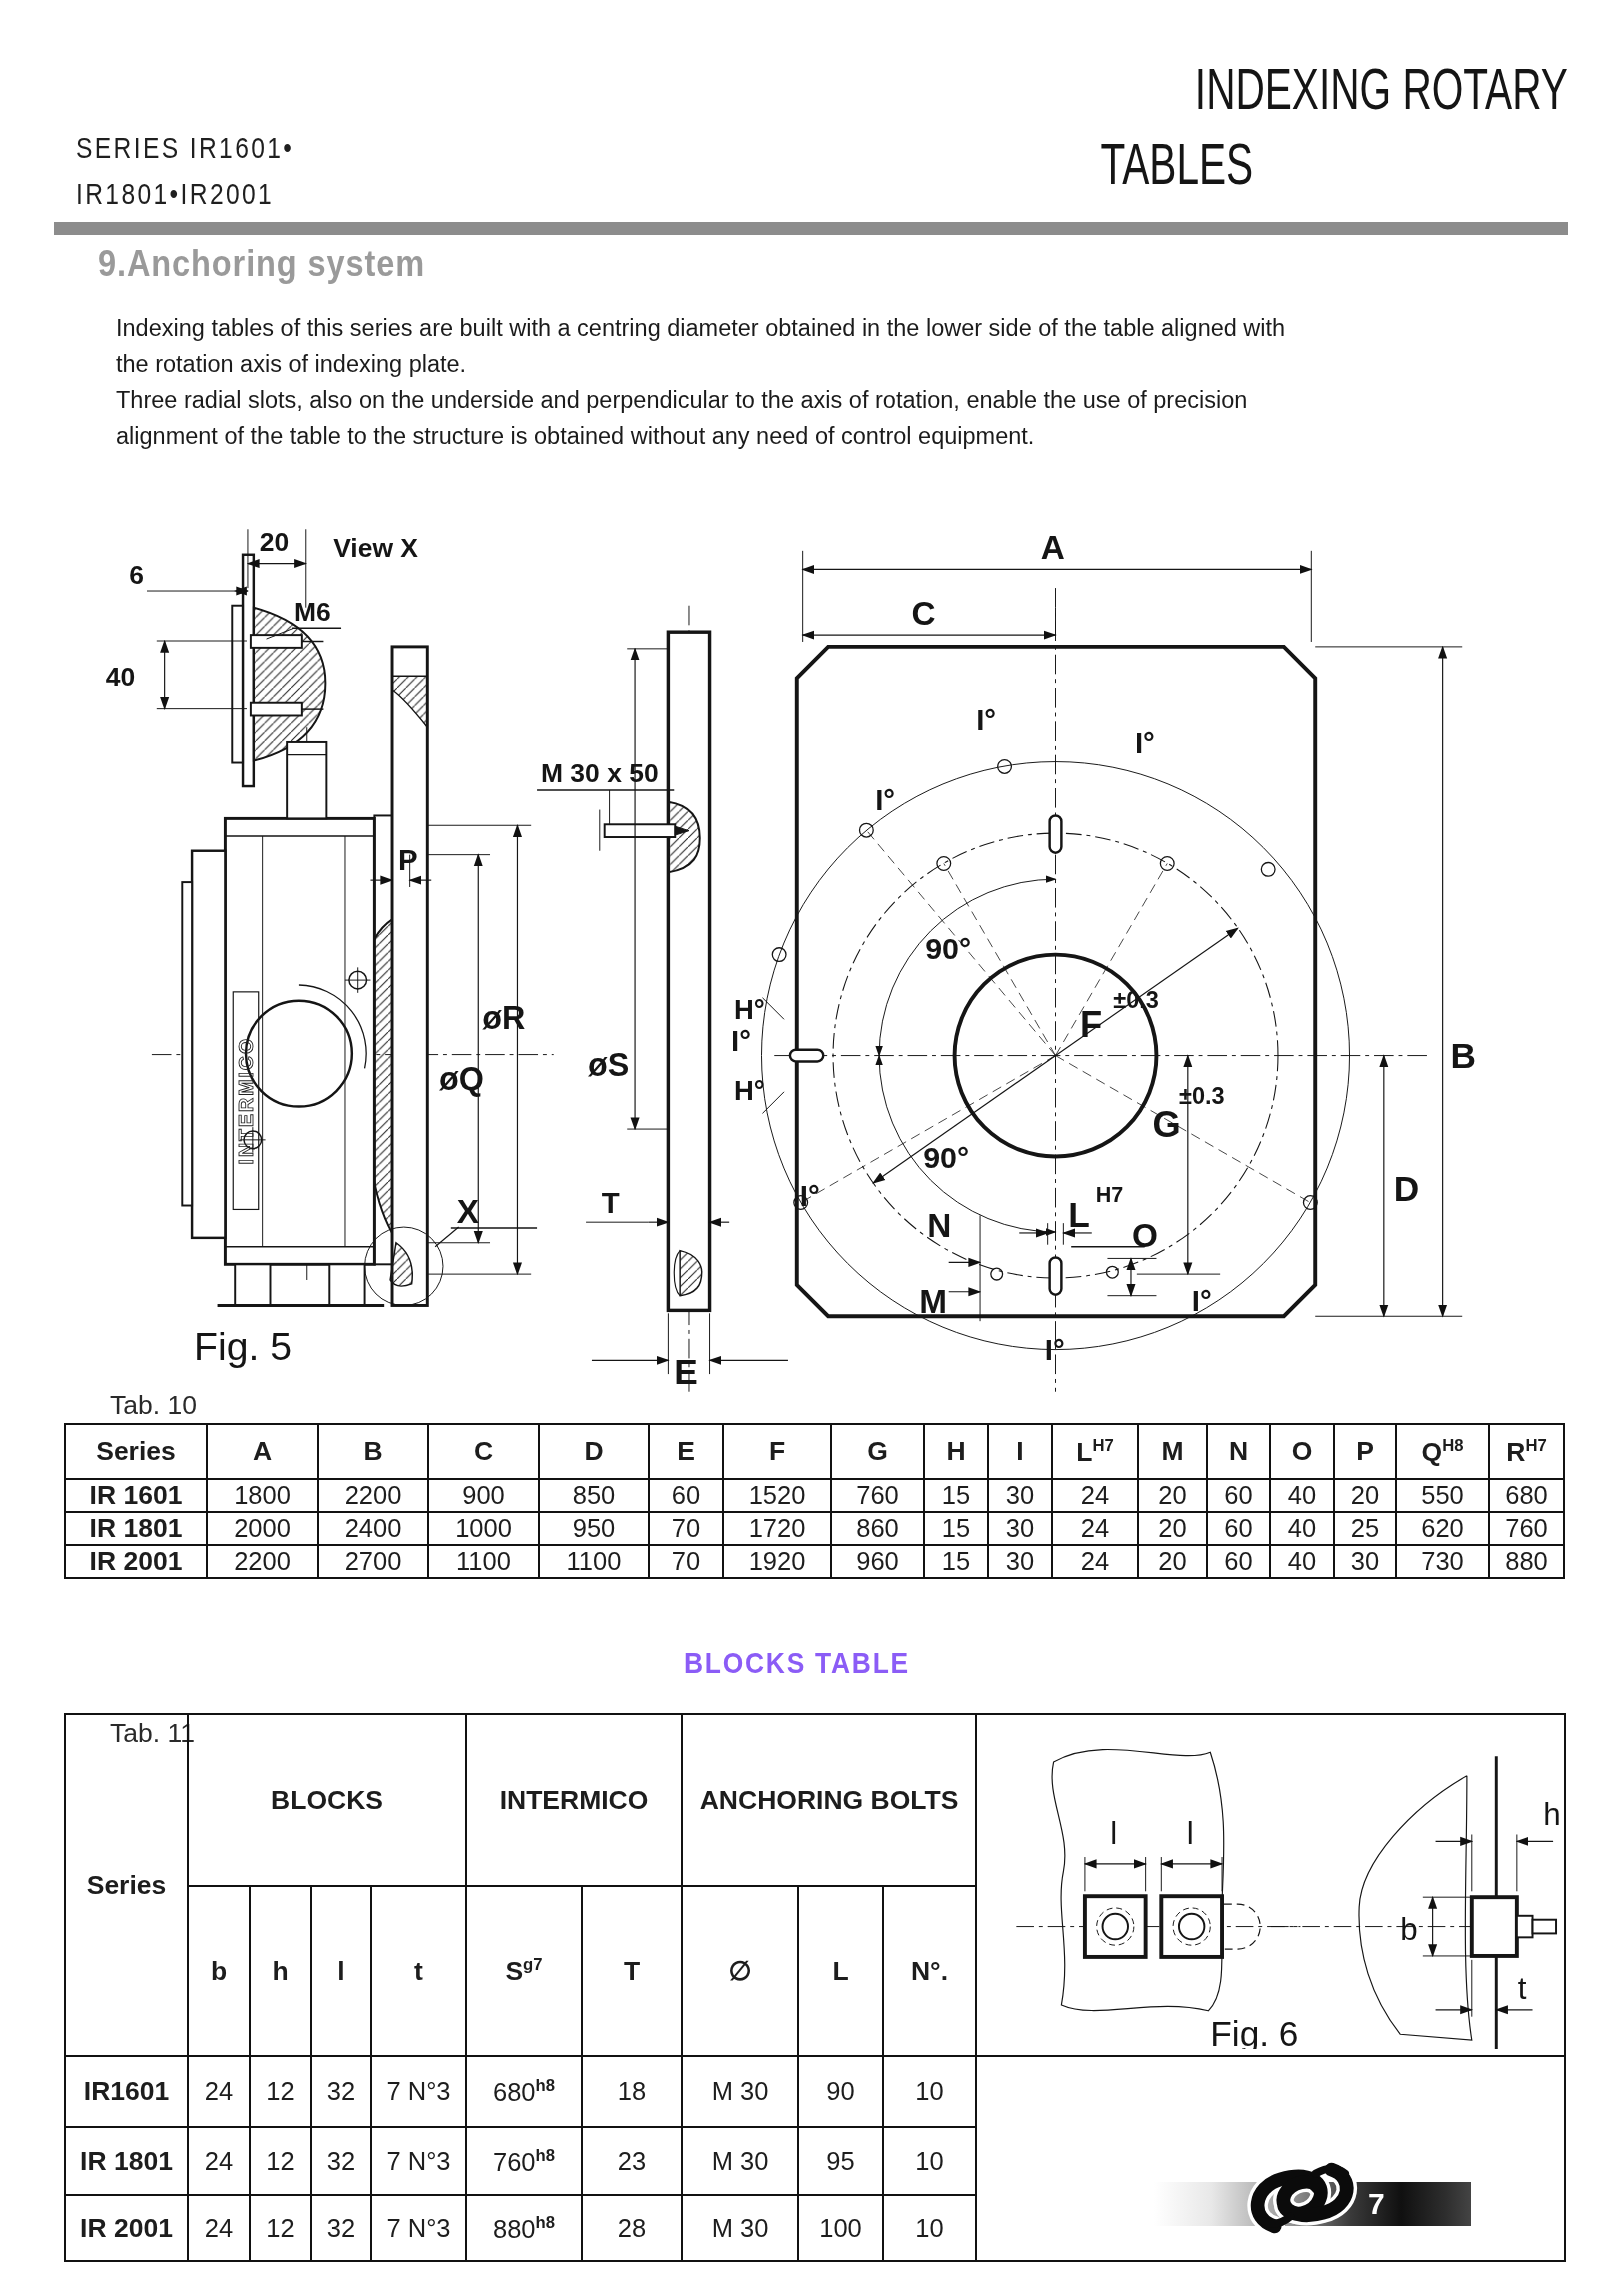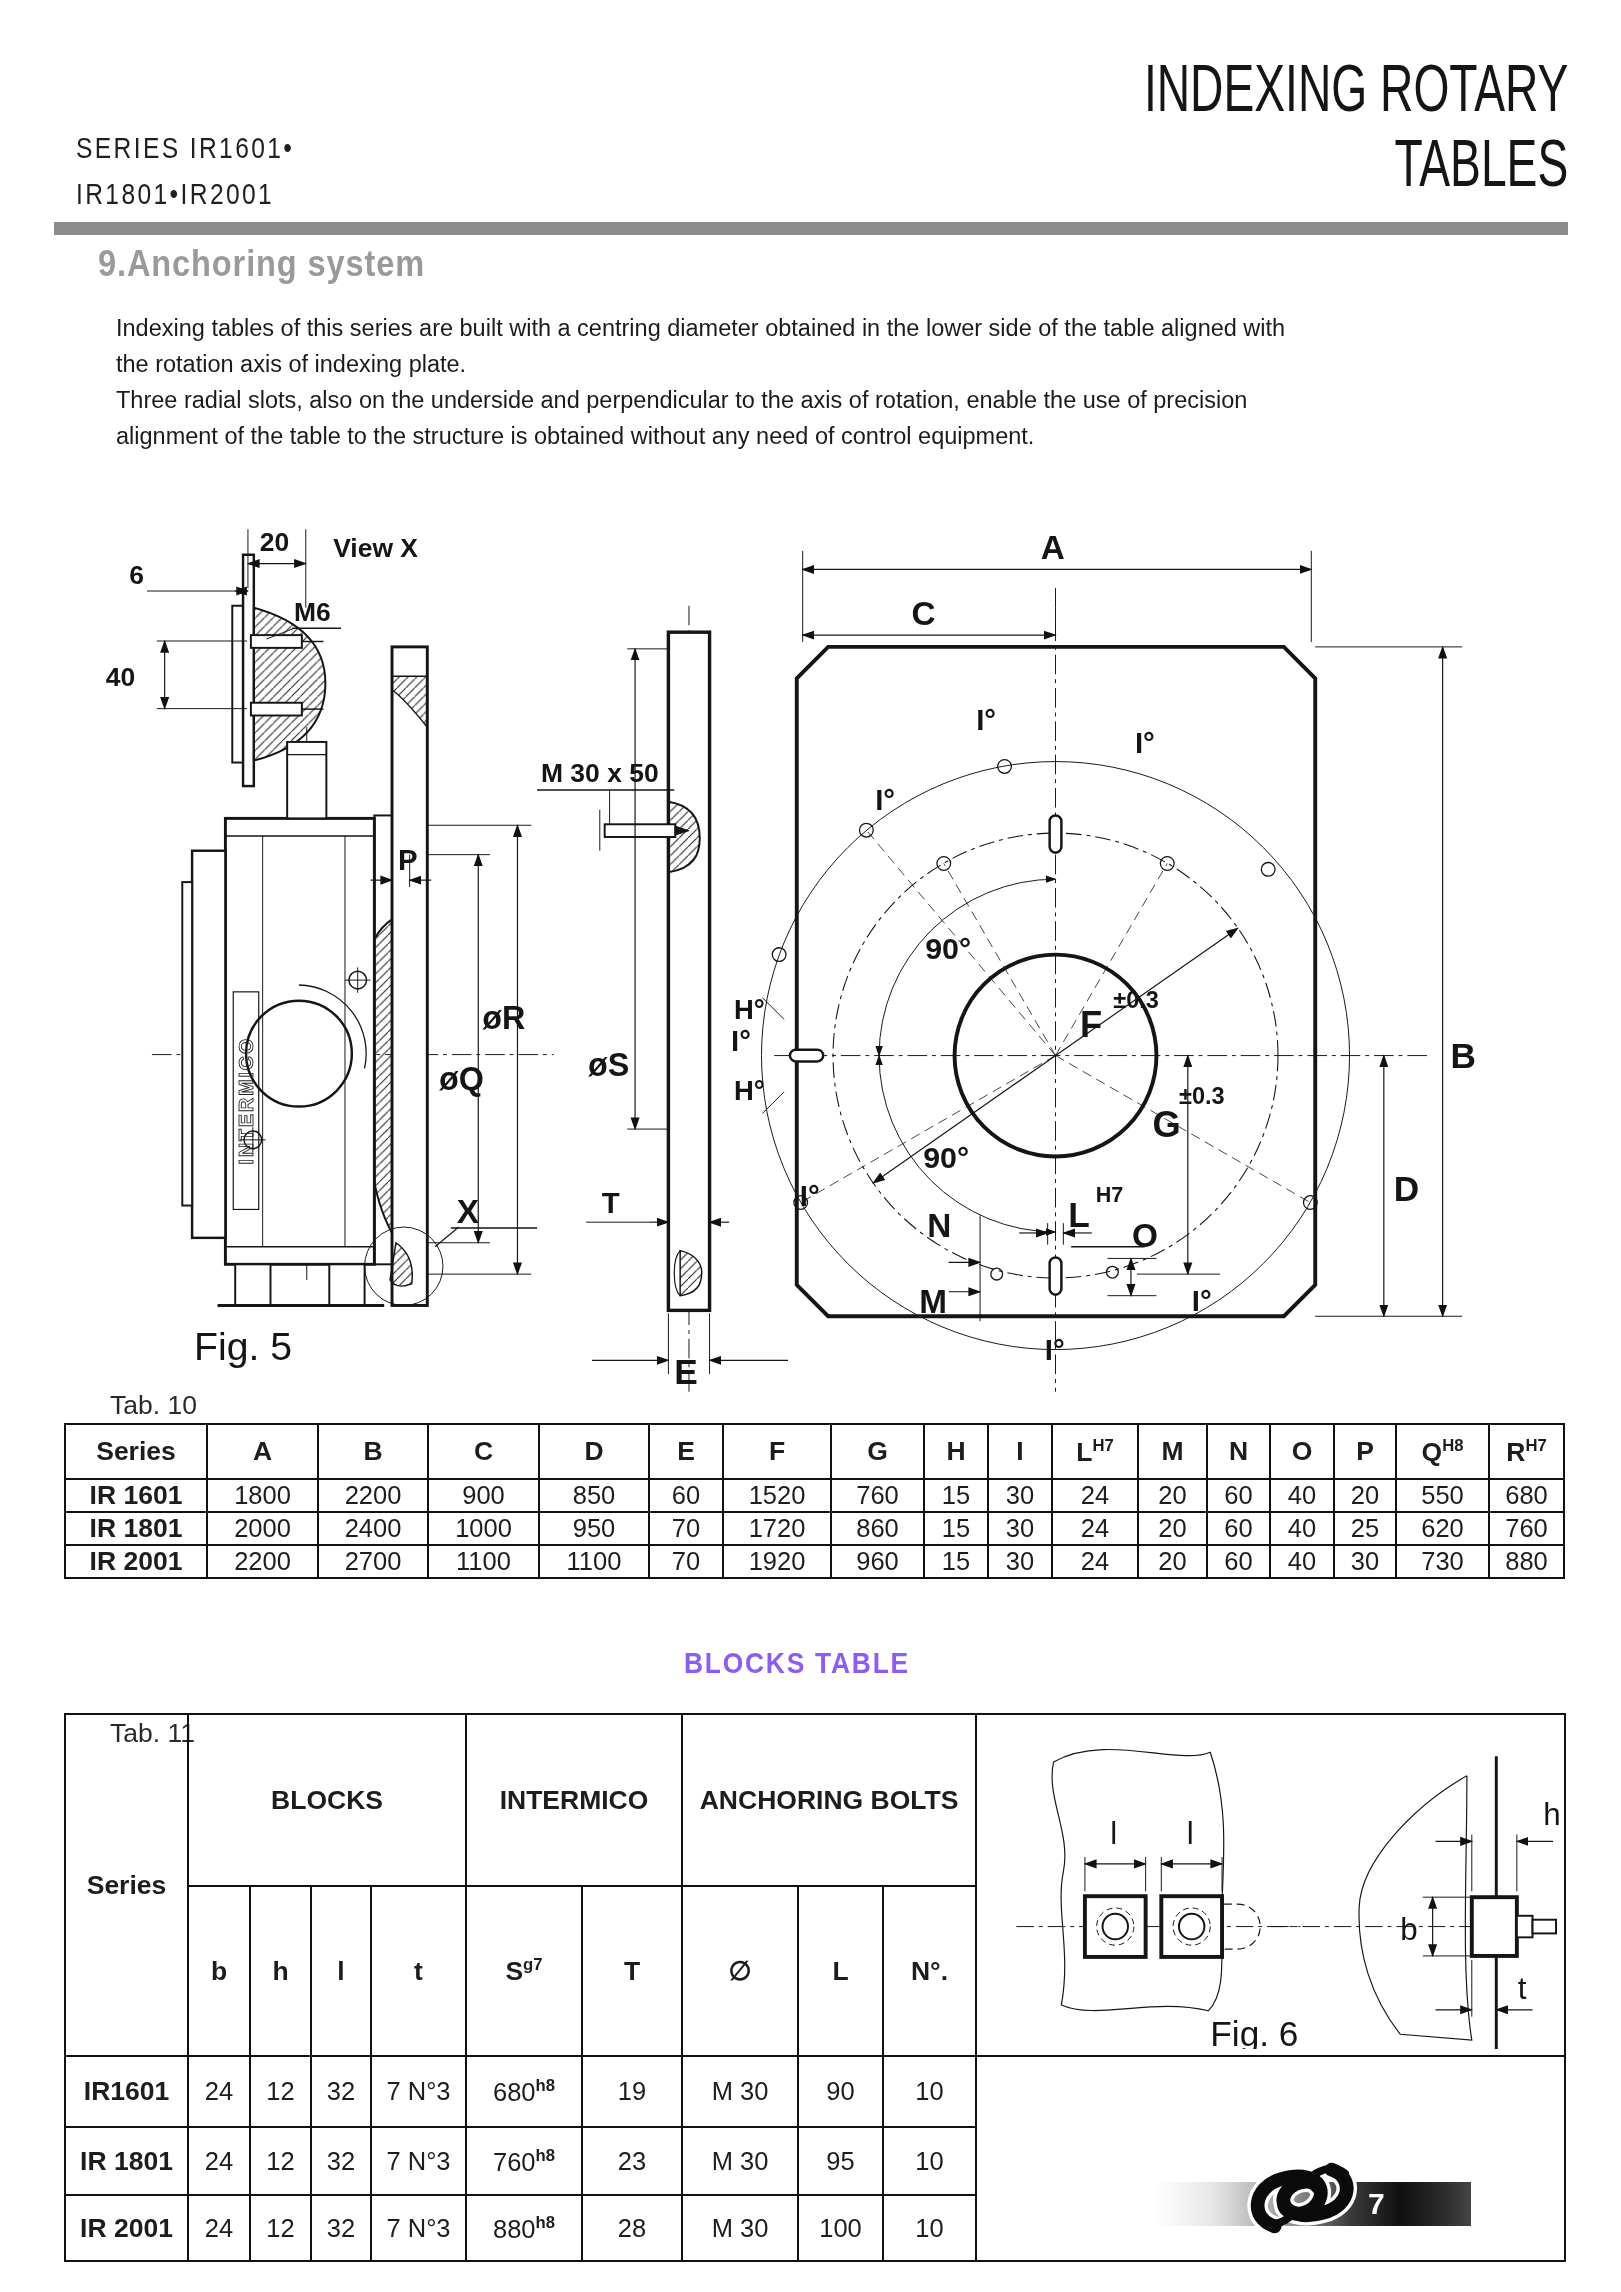--- a/index.html
+++ b/index.html
@@ -2,21 +2,21 @@
 <html><head>
 <meta charset="utf-8">
 <style>
   html,body{margin:0;padding:0;background:#fff;}
   .page{position:relative;width:1621px;height:2293px;background:#fff;overflow:hidden;
         font-family:"Liberation Sans",sans-serif;color:#1a1a1a;}
   .abs{position:absolute;}
   
   .series-block{left:76px;top:125px;font-size:30px;letter-spacing:2.9px;color:#1f1f1f;line-height:46px;white-space:nowrap;}
   .series-block .cond{display:inline-block;transform:scaleX(.82);transform-origin:left center;}
-  .big-title{right:53px;top:51px;text-align:right;font-size:66px;line-height:75px;color:#151515;white-space:nowrap;}
+  .big-title{right:53px;top:51px;font-size:58px;line-height:75px;color:#151515;white-space:nowrap;}
   .big-title .cond{display:inline-block;transform:scaleX(.70);transform-origin:right center;}
   .gray-bar{left:54px;top:222px;width:1514px;height:12.7px;background:#8c8c8c;}
   .section-heading{left:98px;top:243px;font-size:37px;font-weight:bold;color:#9a9a9a;letter-spacing:1px;}
   .section-heading .cond{display:inline-block;transform:scaleX(.88);transform-origin:left center;}
   
   .para{left:116px;top:310px;width:1441px;font-size:23.5px;line-height:36px;color:#1b1b1b;}
   
   .tab-label{font-size:26.5px;color:#2a2a2a;}
   table{border-collapse:collapse;table-layout:fixed;}
   .dtable td,.dtable th{border:2px solid #111;text-align:center;vertical-align:middle;
@@ -496,21 +496,21 @@
         </tr>
     </thead>
     <tbody id="t11-body">
         <tr style="height: 71px;">
           <th>IR1601</th>
           <td>24</td>
           <td>12</td>
           <td>32</td>
           <td>7 N°3</td>
           <td>680<sup>h8</sup></td>
-          <td>19</td>
+          <td>18</td>
           <td>M 30</td>
           <td>90</td>
           <td>10</td>
         </tr>
         <tr style="height: 68px;">
           <th>IR 1801</th>
           <td>24</td>
           <td>12</td>
           <td>32</td>
           <td>7 N°3</td>

